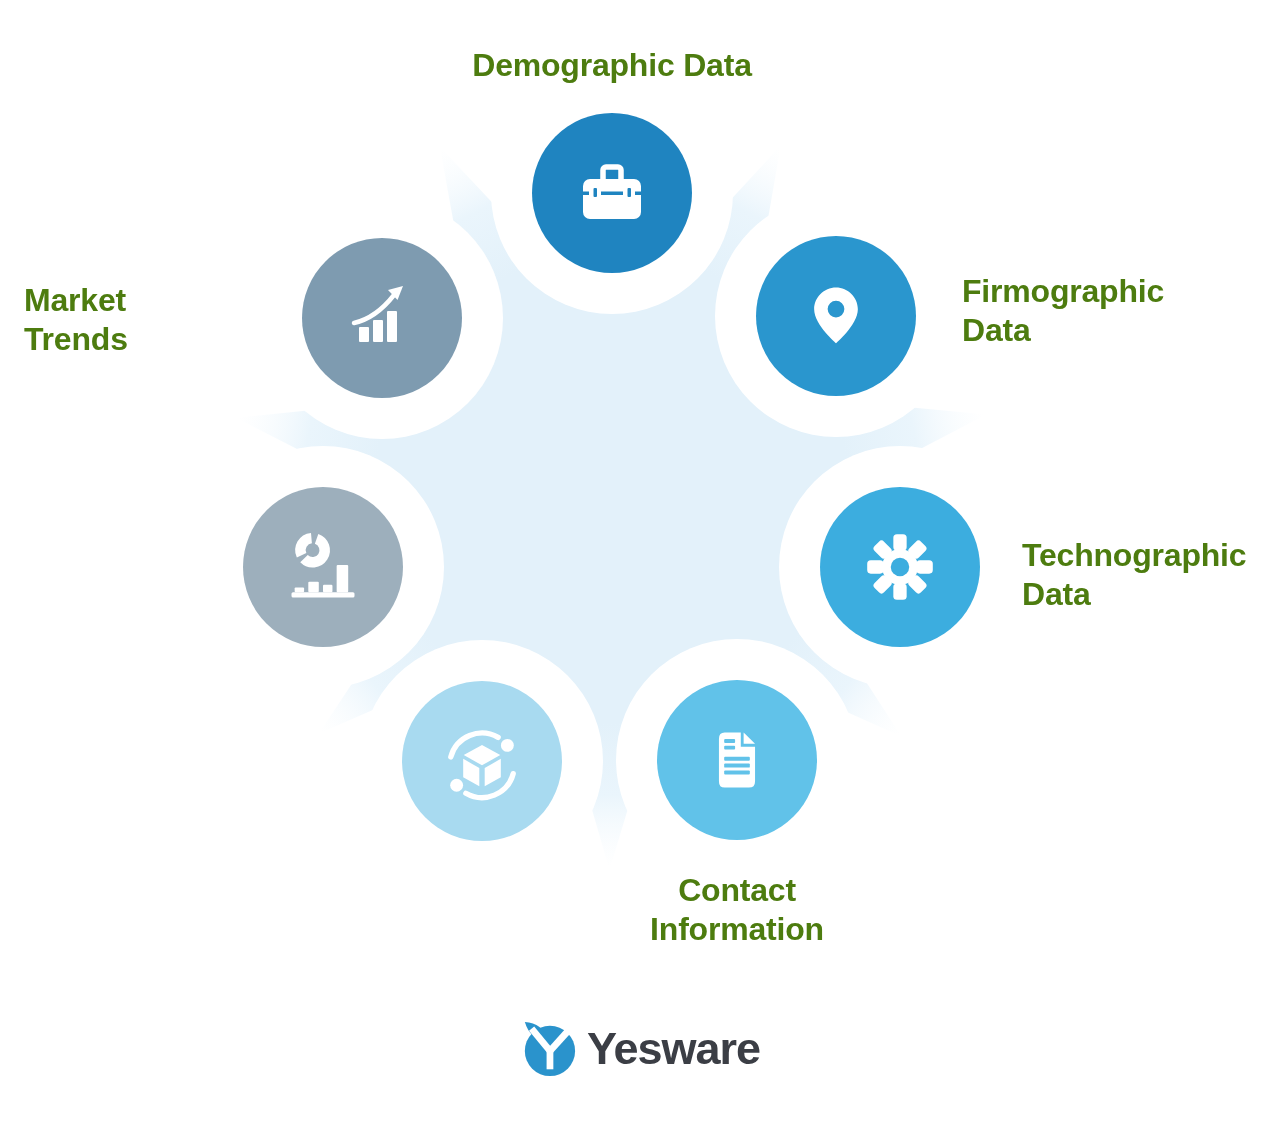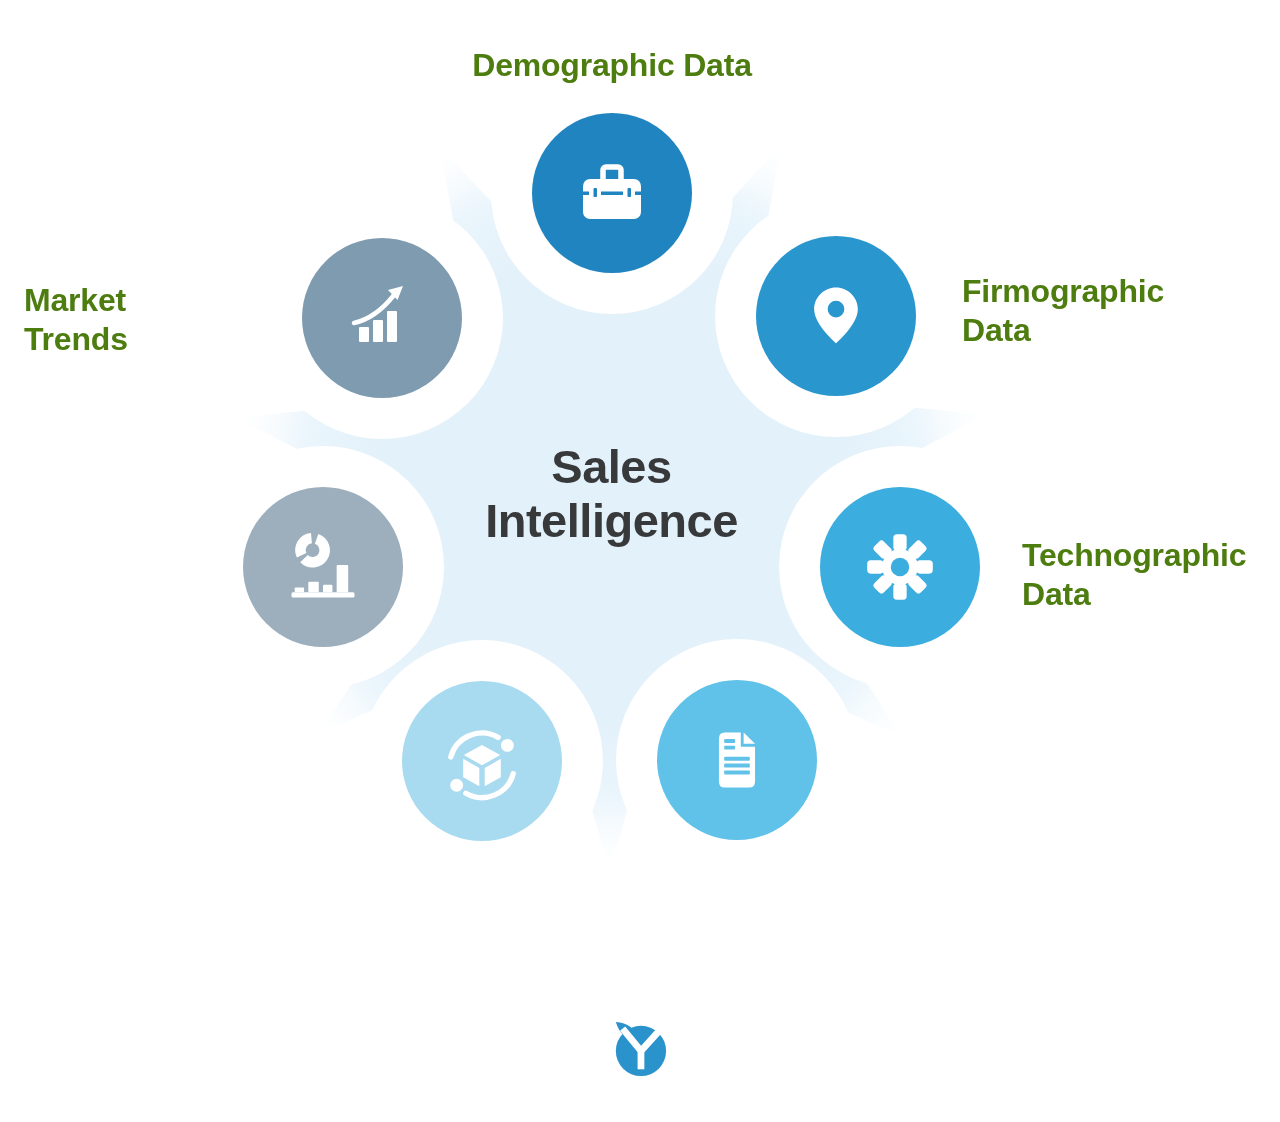--- a/index.html
+++ b/index.html
@@ -110,20 +110,22 @@
       <path fill="#fff" d="M47 11 L59 23 L47 23 Z"></path>
       <g fill="#61c2e9">
         <rect x="26.5" y="18" width="11.5" height="4" rx="1"></rect>
         <rect x="26.5" y="25" width="11.5" height="4" rx="1"></rect>
         <rect x="26.5" y="36.5" width="27" height="4.2" rx="1"></rect>
         <rect x="26.5" y="43.8" width="27" height="4.2" rx="1"></rect>
         <rect x="26.5" y="51.1" width="27" height="4.2" rx="1"></rect>
       </g>
     </svg>
   </div>
+  <div class="label center" style="left:607px;top:871px;width:260px;">Contact
+Information</div>
 
   <div class="node" style="left: 402px; top: 681px; background-color: rgb(168, 218, 240);">
     <svg viewBox="0 0 80 80" width="86" height="86">
       <g stroke="#fff" stroke-width="5" fill="none" stroke-linecap="round">
         <path d="M11 36.2 A30 30 0 0 1 55 18"></path>
         <path d="M69 51.8 A30 30 0 0 1 25 70"></path>
       </g>
       <circle cx="63.6" cy="25.5" r="6" fill="#fff"></circle>
       <circle cx="16.4" cy="62.5" r="6" fill="#fff"></circle>
       <g fill="#fff">
@@ -157,28 +159,27 @@
         <rect x="31" y="42" width="10" height="22" rx="1"></rect>
         <rect x="45" y="33" width="10" height="31" rx="1"></rect>
       </g>
       <path d="M12 45 Q34 40 52 17" stroke="#fff" stroke-width="4.5" fill="none" stroke-linecap="round"></path>
       <path d="M61 8 L46 12 L55.5 22 Z" fill="#fff"></path>
     </svg>
   </div>
   <div class="label right" style="left:24px;top:281px;width:240px;">Market
 Trends</div>
 
-  <div class="title">Sales
-Intelligence</div>
 
   <div class="footer">
     <svg viewBox="0 0 60 60" width="58" height="58">
       <circle cx="31" cy="32" r="26" fill="#2a93cc"></circle>
       <path d="M5 2 Q23 3 30 21 Q11 22 5 2 Z" fill="#2a93cc"></path>
       <g stroke="#fff" stroke-width="7" fill="none">
         <path d="M12 9 L31 32"></path>
         <path d="M50 11 L31 32"></path>
         <path d="M31 32 L31 51"></path>
       </g>
     </svg>
+    <span class="brand">Yesware</span>
   </div>
 
 </div>
 
 </body></html>

